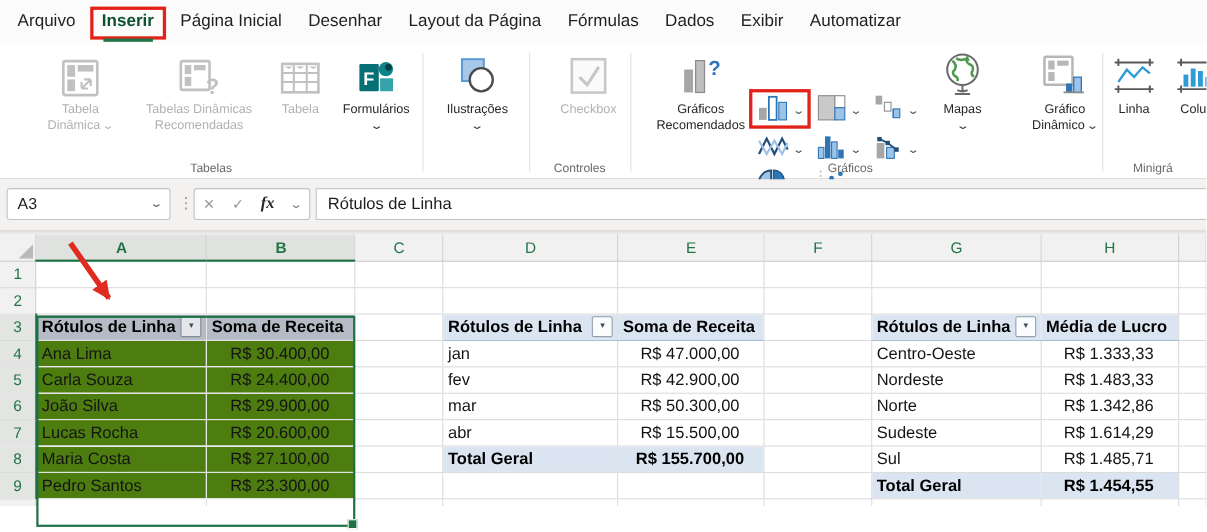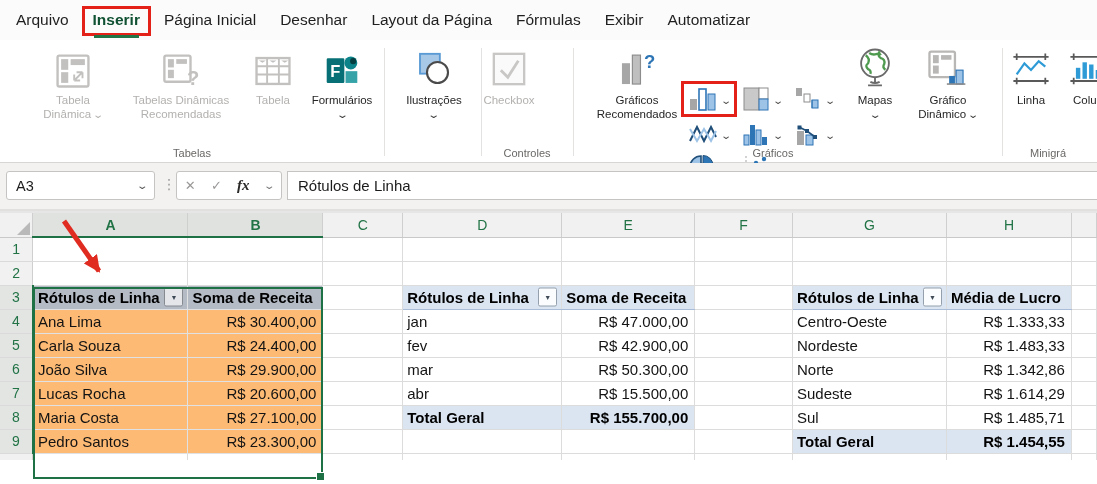--- a/index.html
+++ b/index.html
@@ -51,25 +51,25 @@
   table.sheet{border-collapse:collapse;table-layout:fixed;}
   .sheet th,.sheet td{margin:0;box-sizing:border-box;overflow:hidden;white-space:nowrap;}
   .sheet thead th{height:24px;background:#f1f1f1;color:#217346;font-weight:400;font-size:14px;
                   border-right:1px solid #cfcfcf;border-bottom:1px solid #c9c9c9;}
   .sheet thead th.colsel{background:#e0e2e0;border-bottom:2px solid #1e7145;font-weight:700;}
   .sheet tbody th{height:24px;background:#f1f1f1;color:#217346;font-size:14px;font-weight:400;
                   border-right:1px solid #cfcfcf;border-bottom:1px solid #dadada;text-align:center;}
   .sheet tbody th.rowsel{background:#e3e5e3;border-right:2px solid #1e7145;}
   .sheet td{height:24px;font-size:15px;color:#141414;padding:0 4px;background:#fff;
             border-right:1px solid #dcdcdc;border-bottom:1px solid #dcdcdc;}
-  td.num{text-align:right;padding-right:6px;}
+  td.num{text-align:center;padding-right:6px;}
   td.ph,td.pt{font-weight:700;color:#000;}
   td.pvt-h{background:#dbe5f1;border-bottom:1px solid #a9bdd8;}
   td.pvt-t{background:#dbe5f1;border-top:1px solid #a9bdd8;}
-  td.sel{background:#fdba74;border-right-color:#dfe1e3;border-bottom-color:#dfe1e3;}
+  td.sel{background:#4d7c0f;border-right-color:#dfe1e3;border-bottom-color:#dfe1e3;}
   td.selh{background:#b4bbc5;}
   td.selt{background:#b6bdc9;}
   td.hasfilter{position:relative;padding-right:26px;}
   .fbtn{position:absolute;right:4px;top:50%;transform:translateY(-50%);width:17px;height:17px;border-radius:2px;
         background:#fafcfe;border:1px solid #94a0ae;font-size:7px;color:#3f4a56;
         display:flex;align-items:center;justify-content:center;}
   .fbtn.gray{background:#e4e6e9;border-color:#868b92;}
   tr.partial th,tr.partial td{height:7px;border-bottom:none;}
   .selbox{position:absolute;left:33px;top:74px;width:290px;height:192px;border:2px solid #1e7145;box-sizing:border-box;pointer-events:none;}
   .handle{position:absolute;right:-4px;bottom:-4px;width:7px;height:7px;background:#1e7145;border:1px solid #fff;}
@@ -80,20 +80,21 @@
 
 <div class="app">
 
   <div class="menubar">
       <div class="mtab">Arquivo</div>
       <div class="mtab active">Inserir</div>
       <div class="mtab">Página Inicial</div>
       <div class="mtab">Desenhar</div>
       <div class="mtab">Layout da Página</div>
       <div class="mtab">Fórmulas</div>
+      <div class="mtab">Dados</div>
       <div class="mtab">Exibir</div>
       <div class="mtab">Automatizar</div>
     </div>
 
   <div class="ribbon">
 
     <div class="rbtn" style="left:28px;width:90px;">
       <span class="ricon">
         <svg width="38" height="38" viewBox="0 0 32 32">
             <rect x="3" y="3" width="26" height="26" rx="1.5" fill="none" stroke="#c3c1bf" stroke-width="2"></rect>
@@ -154,21 +155,21 @@
             <rect x="6" y="5" width="17" height="17" fill="#a8c8e8" stroke="#5b9bd5" stroke-width="1.6"></rect>
             <circle cx="21" cy="21" r="9" fill="#fff" stroke="#4a4a4a" stroke-width="1.8"></circle>
           </svg>
       </span>
       <span class="rlab"><span>Ilustrações</span>
       <span class="chev below">⌄</span></span>
     </div>
 
     <div class="sep" style="left:481px;"></div>
 
-    <div class="rbtn" style="left:472px;width:74px;">
+    <div class="rbtn" style="left:498px;width:74px;">
       <span class="ricon">
         <svg width="42" height="42" viewBox="0 0 36 36">
             <rect x="5" y="5" width="26" height="26" fill="#fafafa" stroke="#c9c7c5" stroke-width="2"></rect>
             <path d="M11 19 l6 6 L26 11" fill="none" stroke="#c9c7c5" stroke-width="2.4"></path>
           </svg>
       </span>
       <span class="rlab dis"><span>Checkbox</span></span>
     </div>
 
     <div class="sep" style="left:573px;"></div>
@@ -262,21 +263,21 @@
             <circle cx="18" cy="15" r="12" fill="#fff" stroke="#6a6a6a" stroke-width="1.6"></circle>
             <path d="M10 8 q4 3 2 7 q-3 2 0 5 q3 1 2 4 M22 4.5 q-2 4 1 6 q4 1 3 5 q-2 3 1 5" fill="none" stroke="#4e9a4e" stroke-width="2"></path>
             <path d="M13 6 q3 2 6 1 q3 -1 4 1" fill="none" stroke="#4e9a4e" stroke-width="2"></path>
             <path d="M18 27 v5 M12 34 h12 M14 31 q4 2 8 0" stroke="#6a6a6a" stroke-width="1.6" fill="none"></path>
           </svg>
       </span>
       <span class="rlab"><span>Mapas</span>
       <span class="chev below">⌄</span></span>
     </div>
 
-    <div class="rbtn" style="left:904px;width:88px;">
+    <div class="rbtn" style="left:924px;width:88px;">
       <span class="ricon">
         <svg width="44" height="42" viewBox="0 0 38 34">
             <rect x="3" y="2" width="22" height="22" rx="1.5" fill="none" stroke="#b9b7b5" stroke-width="2"></rect>
             <rect x="6" y="5" width="5" height="7" fill="#b9b7b5"></rect>
             <rect x="6" y="14" width="5" height="7" fill="#b9b7b5"></rect>
             <rect x="13" y="5" width="9" height="4" fill="#b9b7b5"></rect>
             <rect x="26" y="18" width="6" height="12" fill="#9dc3e6" stroke="#2e75b6"></rect>
             <rect x="20" y="23" width="5" height="7" fill="#2e75b6"></rect>
             <path d="M18 30 h16" stroke="#8c8c8c" stroke-width="1.4"></path>
           </svg>

